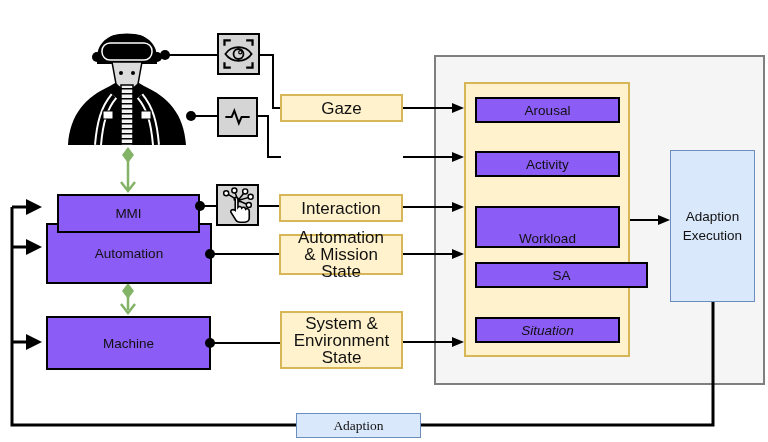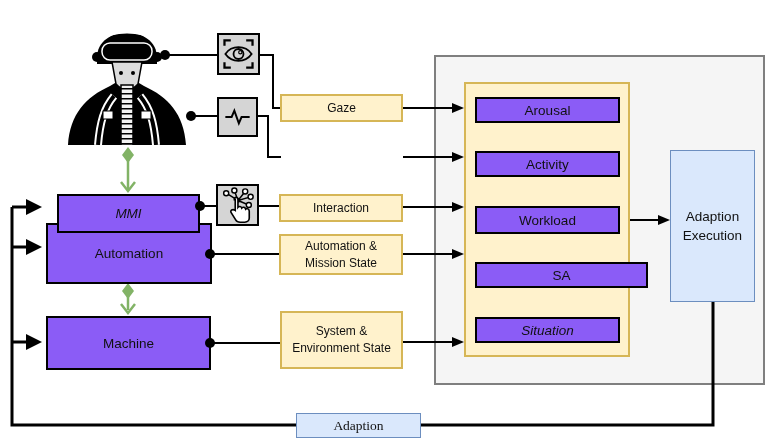--- a/index.html
+++ b/index.html
@@ -9,21 +9,21 @@
     --icon-fill:#D5D5D5;   --green-arrow:#82B366;
     --line:#000000;
   }
   html,body{margin:0;padding:0;background:#fff;}
   .canvas{position:relative;width:768px;height:442px;background:#fff;overflow:hidden;
           font-family:"Liberation Sans",sans-serif;color:#111;}
   .abs{position:absolute;box-sizing:border-box;}
   .box{display:flex;align-items:center;justify-content:center;text-align:center;}
   .white-box{background:#8b5cf6;border:2px solid #000;font-size:13.5px;z-index:4;}
   .yellow{background:var(--yellow-fill);border:2px solid var(--yellow-border);
-          font-size:12px;line-height:17px;z-index:4;padding:0 10px;}
+          font-size:17px;line-height:17px;z-index:4;padding:0 10px;}
   .blue{background:var(--blue-fill);border:1.5px solid var(--blue-border);
         font-size:13.5px;line-height:19px;z-index:4;}
   .panel{background:var(--panel-fill);border:2px solid var(--panel-border);z-index:1;}
   .container-yellow{background:var(--yellow-fill);border:2px solid var(--yellow-border);z-index:2;}
   .icon-box{background:var(--icon-fill);border:2px solid #000;z-index:4;
             display:flex;align-items:center;justify-content:center;}
   svg.layer{position:absolute;left:0;top:0;z-index:3;}
   svg.layer.over{z-index:5;}
   .pilot{z-index:4;}
   .wire{stroke:var(--line);stroke-width:2;fill:none;}
@@ -156,21 +156,21 @@
       <circle cx="36" cy="12" r="2.8" fill="#fff" stroke="#000" stroke-width="1.6"></circle>
       <circle cx="34" cy="21" r="2.8" fill="#fff" stroke="#000" stroke-width="1.6"></circle>
       <circle cx="22" cy="16" r="2.6" fill="#000"></circle>
       <path d="M19,15 v12 c-3,-2 -6,0 -4.5,2.5 l5,8 c1,1.8 3,2.5 5,2.5 h5 c3,0 5,-2 5,-4.5 v-7.5 c0,-2.8 -2.5,-3.6 -4,-2.4 -0.5,-2.4 -3,-2.8 -4.3,-1.2 -0.6,-2 -3,-2.3 -4.2,-0.8 v-8.6 c0,-3.2 -4,-3.2 -4,0 Z" fill="#fff" stroke="#000" stroke-width="1.8"></path>
     </svg>
   </div>
 
   <div class="abs box white-box" style="left:46px;top:223px;width:166px;height:61px;">
     <span>Automation</span>
   </div>
-  <div class="abs box white-box" style="left:57px;top:194px;width:143px;height:39px;font-style:italic;">
+  <div class="abs box white-box" style="left:57px;top:194px;width:143px;height:39px;">
     <span>MMI</span>
   </div>
   <div class="abs box white-box" style="left:46px;top:316px;width:165px;height:54px;">
     <span>Machine</span>
   </div>
 
   <div class="abs box yellow" style="left:280px;top:94px;width:123px;height:28px;">
     <span>Gaze</span>
   </div>
   <div class="abs box yellow" style="left:279px;top:194px;width:124px;height:28px;">
@@ -182,21 +182,21 @@
   <div class="abs box yellow" style="left:280px;top:311px;width:123px;height:58px;">
     <span>System &amp; Environment State</span>
   </div>
 
   <div class="abs box white-box" style="left:475px;top:97px;width:145px;height:26px;">
     <span>Arousal</span>
   </div>
   <div class="abs box white-box" style="left:475px;top:151px;width:145px;height:26px;">
     <span>Activity</span>
   </div>
-  <div class="abs box white-box" style="left:475px;top:206px;width:145px;height:28px;">
+  <div class="abs box white-box" style="left:475px;top:206px;width:145px;height:42px;align-items:flex-end;">
     <span>Workload</span>
   </div>
   <div class="abs box white-box" style="left:475px;top:262px;width:173px;height:26px;">
     <span>SA</span>
   </div>
   <div class="abs box white-box" style="left:475px;top:317px;width:145px;height:26px;font-style:italic;">
     <span>Situation</span>
   </div>
 
   <div class="abs box blue" style="left:670px;top:150px;width:85px;height:152px;">

